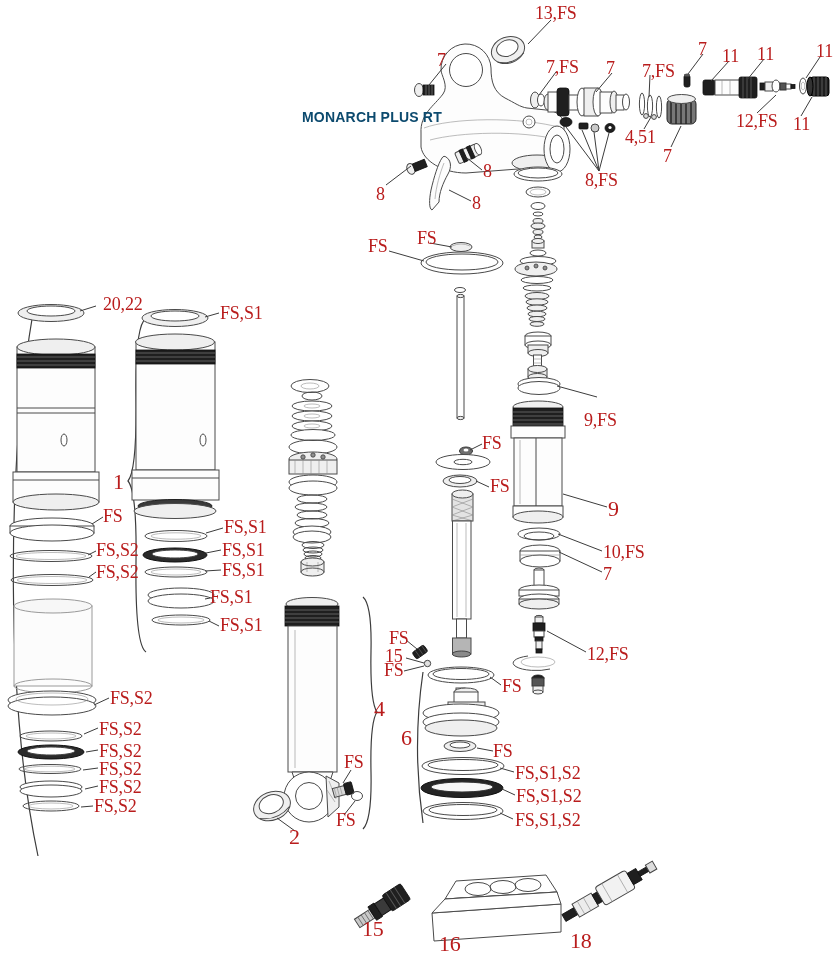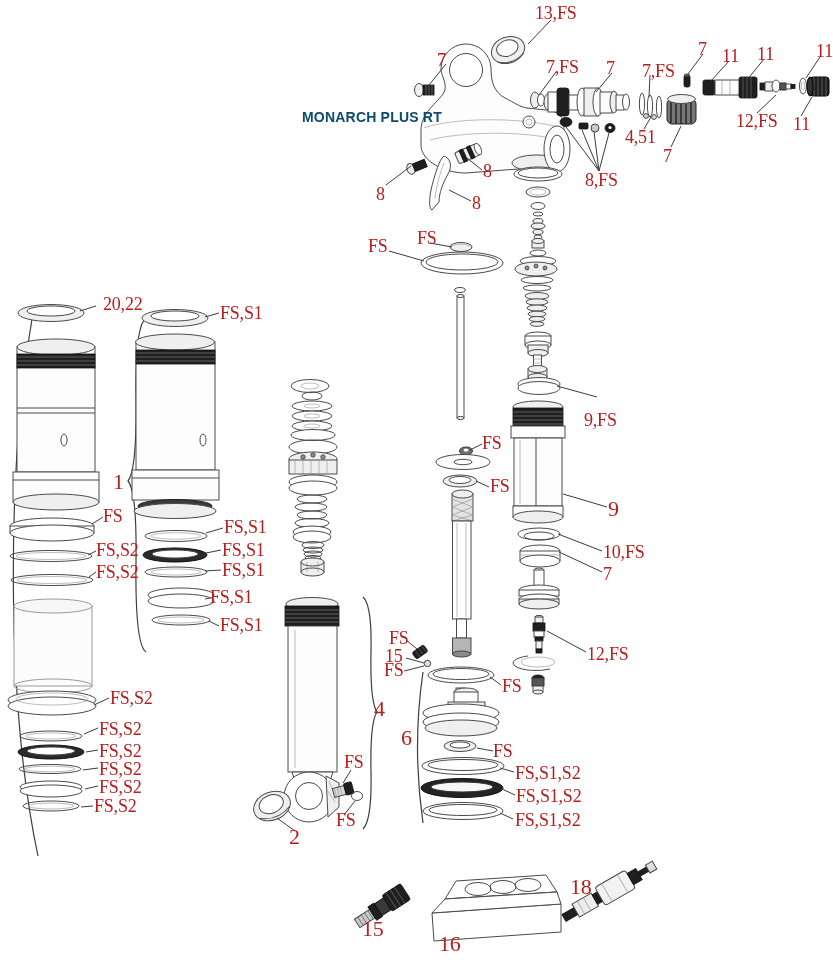--- a/index.html
+++ b/index.html
@@ -569,14 +569,14 @@
   <div class="lbl" style="left:99px;top:742px">FS,S2</div>
   <div class="lbl" style="left:99px;top:760px">FS,S2</div>
   <div class="lbl" style="left:99px;top:778px">FS,S2</div>
   <div class="lbl" style="left:94px;top:797px">FS,S2</div>
   <div class="lbl big" style="left:374px;top:698px">4</div>
   <div class="lbl" style="left:344px;top:753px">FS</div>
   <div class="lbl big" style="left:289px;top:826px">2</div>
   <div class="lbl" style="left:336px;top:811px">FS</div>
   <div class="lbl big" style="left:362px;top:918px">15</div>
   <div class="lbl big" style="left:439px;top:933px">16</div>
-  <div class="lbl big" style="left:570px;top:876px">18</div>
+  <div class="lbl big" style="left:570px;top:930px">18</div>
 </div>
 
 </body></html>

